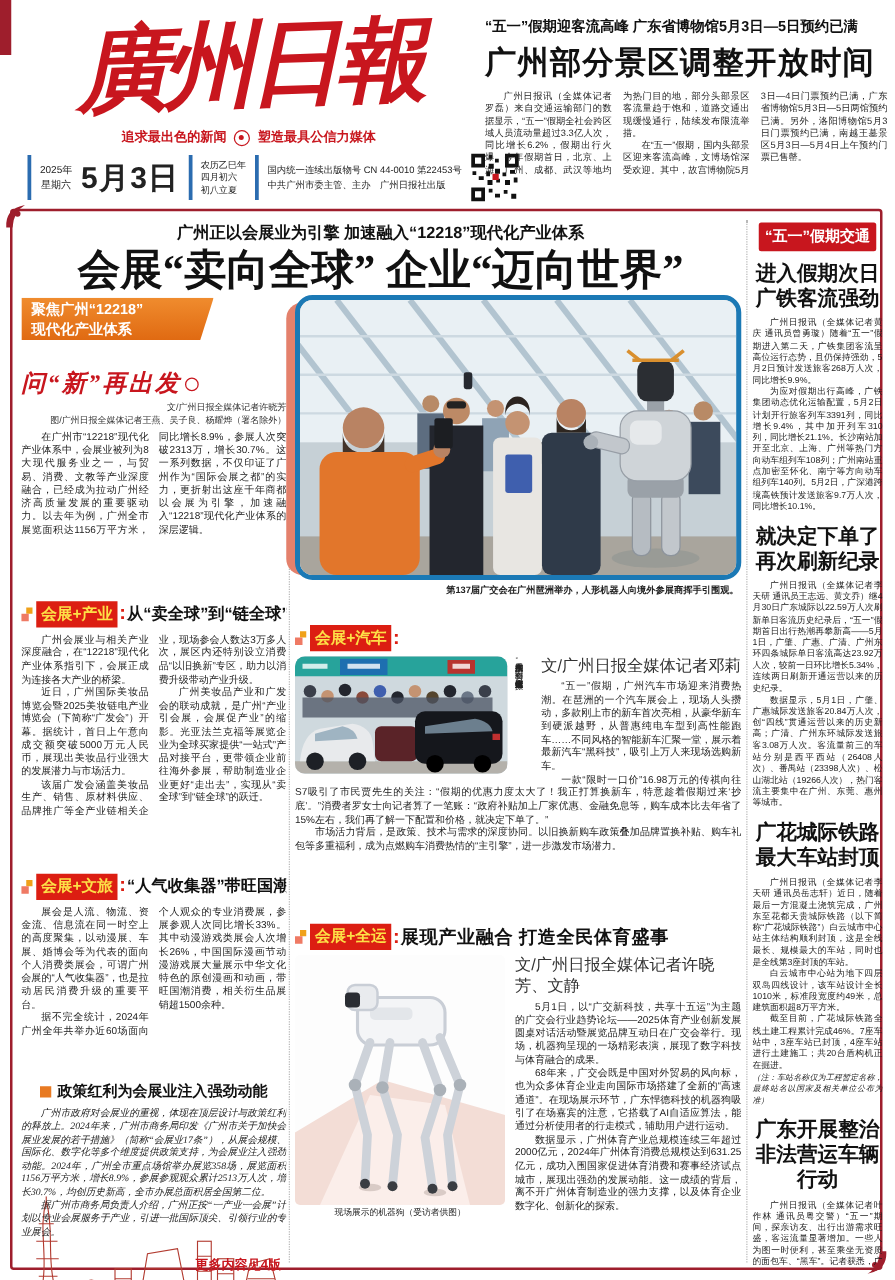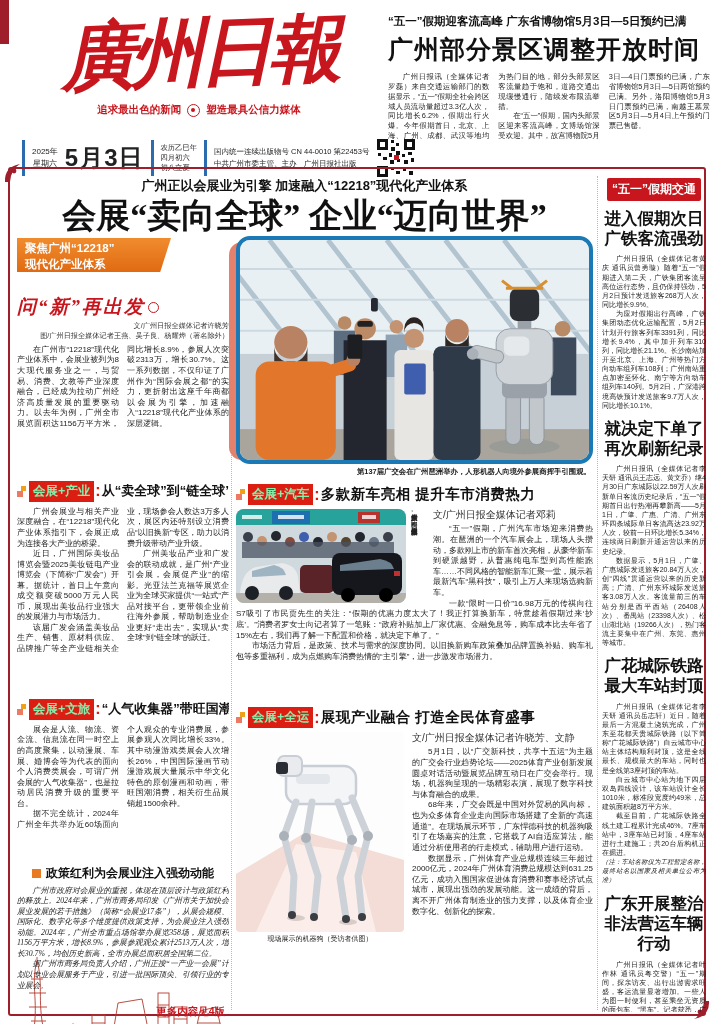--- a/index.html
+++ b/index.html
@@ -10,21 +10,21 @@
 
   
   .corner-chip{position:absolute;left:0;top:0;width:9px;height:44px;background:#9e1e2c}
   .paper-name{position:absolute;left:44px;top:4px;width:310px;height:98px;color:#c8161e;
     font-family:"Liberation Serif","DejaVu Serif",serif;font-weight:bold;font-style:italic;
     font-size:74px;line-height:98px;text-align:center;letter-spacing:-5px;transform:rotate(-2deg)}
   .tagline{position:absolute;left:44px;top:103px;width:310px;display:flex;justify-content:center;align-items:center;gap:6px;
     color:#c8161e;font-size:10.5px;font-weight:bold}
   .logo-ring{width:13px;height:13px;border:1.6px solid #c8161e;border-radius:50%;position:relative;flex:0 0 auto}
   .logo-ring::after{content:"";position:absolute;left:3px;top:3px;width:4px;height:4px;background:#c8161e;border-radius:50%}
-  .dateline{position:absolute;left:22px;top:136px;width:460px;height:44px;display:flex;align-items:center;gap:7px;color:#222}
+  .dateline{position:absolute;left:22px;top:120px;width:460px;height:44px;display:flex;align-items:center;gap:7px;color:#222}
   .vbar{width:3px;height:36px;background:#2b6cb0;flex:0 0 auto}
   .d-year{font-size:8px;line-height:1.5;text-align:center}
   .d-date{font-size:24px;font-weight:bold;letter-spacing:1px}
   .d-lunar{font-size:7.3px;line-height:1.35}
   .d-issue{font-size:7.5px;line-height:1.6;white-space:nowrap}
   .qr{width:40px;height:40px;flex:0 0 auto}
 
   
   .topstory{position:absolute;left:388px;top:14px;width:322px}
   .topstory .kicker{font-size:11.5px;font-weight:bold}
@@ -52,43 +52,43 @@
     font-family:"Liberation Serif","DejaVu Serif",serif;display:flex;align-items:center;gap:3px}
   .seal{width:11px;height:11px;border:1.2px solid #c8161e;border-radius:50%;flex:0 0 auto}
   .byline{font-size:7.2px;color:#333;text-align:right;line-height:1.45;margin:1px 0 3px}
   .textcols{columns:2;column-gap:8px;font-size:8px;line-height:1.32;color:#1c1c1c}
   .intro{height:128px;overflow:hidden}
   .industry-body{height:184px;overflow:hidden}
   .culture-body{height:132px;overflow:hidden}
   .sec-hdr{display:flex;align-items:center;margin:8px 0 5px;white-space:nowrap;overflow:visible}
   .sec-deco{display:inline-flex;flex-direction:column;margin-right:3px}
   .sq{display:block}.sq.a{width:5px;height:5px;background:#f0a11a;margin-left:4px}.sq.b{width:6px;height:6px;background:#ef7a64}
-  .sec-badge{background:#dc1e12;color:#86efac;font-weight:bold;font-size:12.5px;padding:2px 4px;flex:0 0 auto}
+  .sec-badge{background:#dc1e12;color:#fde047;font-weight:bold;font-size:12.5px;padding:2px 4px;flex:0 0 auto}
   .sec-colon{color:#dc1e12;font-weight:bold;margin:0 1px}
   .sec-title{font-weight:bold;font-size:13px}
   .sec-title.big{font-size:14.5px;letter-spacing:.5px}
   .policy{position:relative;margin-top:8px;height:176px}
   .policy-title{font-weight:bold;font-size:12px;display:flex;align-items:center;gap:5px;justify-content:center}
   .osq{width:9px;height:9px;background:#e87a22;flex:0 0 auto}
   .policy-body{font-size:7.8px;font-style:italic;line-height:1.35;margin-top:4px;color:#222;
     font-family:"Liberation Serif","DejaVu Serif",serif;position:relative;z-index:2}
   .skyline{position:absolute;left:0;bottom:0;width:100%;height:84px;z-index:1}
   .more-link{position:absolute;right:4px;bottom:22px;color:#c8161e;font-weight:bold;font-size:10.5px;z-index:3}
 
   
   .colM{position:absolute;left:236px;top:236px;width:357px;height:852px}
   .photo-accent{position:absolute;left:-7px;top:6px;width:26px;height:218px;background:#e4816c;border-radius:13px}
   .main-photo{position:relative;width:357px;height:228px;border:4px solid #1b79b5;border-radius:14px;overflow:hidden;background:#cfd6da}
   .main-photo svg{width:100%;height:100%;display:block}
   .photo-cap{font-size:7.4px;font-weight:bold;text-align:right;margin:3px 2px 0;color:#222}
-  .sec-block{margin-top:7px}
+  .sec-block{margin-top:23px}
   .flow-body{margin-top:3px;font-size:8px;line-height:1.33;color:#1c1c1c;overflow:hidden}
   .auto-body{height:192px}
   .sports-body{height:232px}
-  .byline-inline{font-size:10px;margin-bottom:3px;color:#333}
+  .byline-inline{font-size:13px;margin-bottom:3px;color:#333}
   .auto-photo-wrap{float:left;width:190px;margin:1px 7px 2px 0;display:flex}
   .auto-photo{width:170px;height:94px;border-radius:8px;overflow:hidden;background:#cfd9de}
   .auto-photo svg{width:100%;height:100%;display:block}
   .vcap{writing-mode:vertical-rl;font-size:6.6px;line-height:1.55;margin-left:3px;height:94px;color:#222}
   .dog-wrap{float:left;width:168px;margin:1px 8px 0 0;text-align:center}
   .dog-photo{width:168px;height:200px;overflow:hidden;background:#fdfdfd;border-radius:4px}
   .dog-photo svg{width:100%;height:100%;display:block}
   .dog-cap{font-size:7px;margin-top:2px;color:#222}
 
   
@@ -336,21 +336,20 @@
     <div class="photo-cap">第137届广交会在广州琶洲举办，人形机器人向境外参展商挥手引围观。</div>
 
     <div class="sec-block">
       <div class="sec-hdr" style="margin:4px 0 3px">
         <span class="sec-deco">
             <i class="sq a"></i>
             <i class="sq b"></i>
           </span>
         <span class="sec-badge">会展+汽车</span>
         <span class="sec-colon">:</span>
-        <span class="sec-title big">多款新车亮相 提升车市消费热力</span>
       </div>
       <div class="flow-body auto-body">
         <div class="auto-photo-wrap">
           <div class="auto-photo">
             <svg viewBox="0 0 170 94" preserveAspectRatio="none">
               <rect width="170" height="94" fill="#cfd9de"></rect>
               <rect width="170" height="16" fill="#27a39b"></rect>
               <rect x="36" y="2" width="38" height="13" fill="#1e6fb0"></rect>
               <rect x="122" y="3" width="22" height="11" fill="#b8332e"></rect>
               <g fill="#fff" opacity="0.8">

